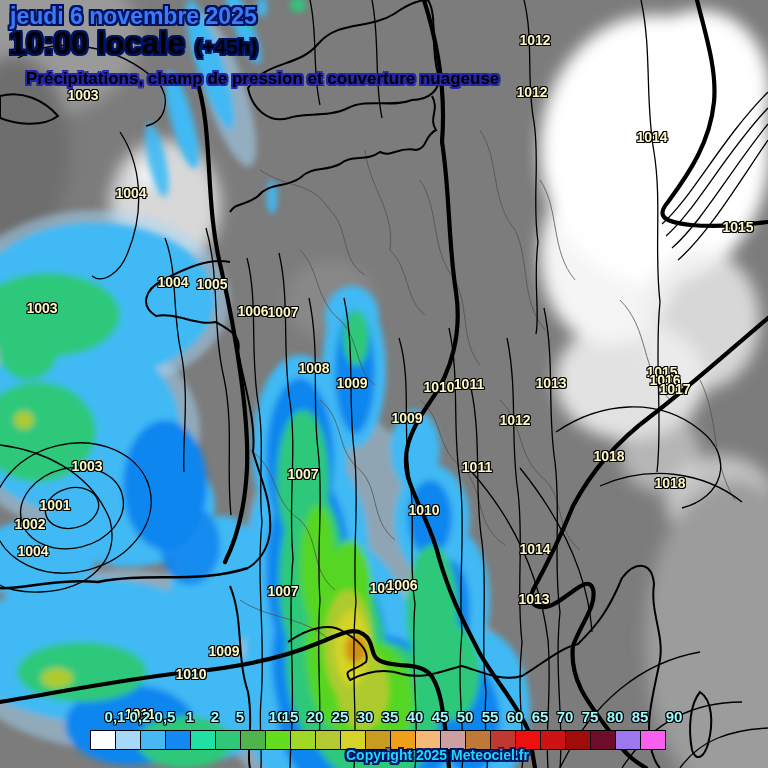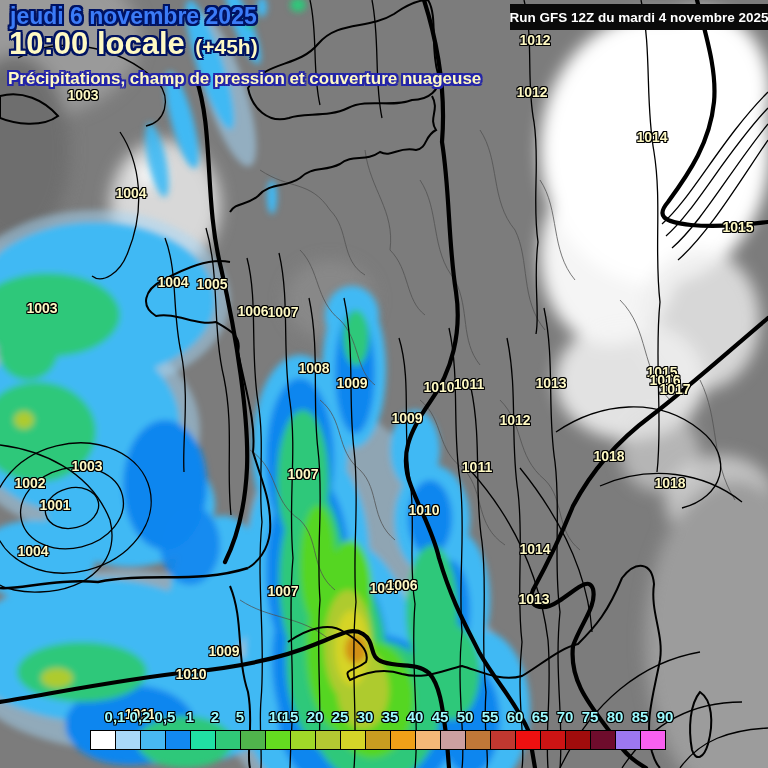--- a/index.html
+++ b/index.html
@@ -7,24 +7,24 @@
          font-family:"Liberation Sans",sans-serif;background:#7c7c7c;}
   .stage svg{position:absolute;left:0;top:0;}
   .outline-b{text-shadow:-1px -1px 0 #000,1px -1px 0 #000,-1px 1px 0 #000,1px 1px 0 #000,
              0 -1px 0 #000,0 1px 0 #000,-1px 0 0 #000,1px 0 0 #000;}
   .outline-n{text-shadow:-2px -2px 0 #001362,2px -2px 0 #001362,-2px 2px 0 #001362,2px 2px 0 #001362,
              0 -2px 0 #001362,0 2px 0 #001362,-2px 0 0 #001362,2px 0 0 #001362;}
   .outline-i{text-shadow:-2px -2px 0 #2425a8,2px -2px 0 #2425a8,-2px 2px 0 #2425a8,2px 2px 0 #2425a8,
              0 -2px 0 #2425a8,0 2px 0 #2425a8,-2px 0 0 #2425a8,2px 0 0 #2425a8;}
   .hdr{position:absolute;left:0;top:0;width:768px;z-index:30;pointer-events:none;}
   .hdr .l1{position:absolute;left:10px;top:3px;font-size:23px;font-weight:bold;color:#3b7bf8;white-space:nowrap;}
-  .hdr .l2{position:absolute;left:9px;top:26px;font-weight:bold;color:#fef9c3;white-space:nowrap;}
+  .hdr .l2{position:absolute;left:9px;top:26px;font-weight:bold;color:#000000;white-space:nowrap;}
   .hdr .l2 .big{font-size:31px;}
   .hdr .l2 .small{font-size:21px;margin-left:6px;}
-  .hdr .l3{position:absolute;left:8px;top:69px;font-size:17px;font-weight:bold;color:#fef9c3;white-space:nowrap;}
+  .hdr .l3{position:absolute;left:26px;top:69px;font-size:17px;font-weight:bold;color:#000000;white-space:nowrap;}
   .runbox{position:absolute;right:0;top:4px;width:258px;height:26px;background:#0a0a0a;z-index:30;
           display:flex;align-items:center;justify-content:center;}
   .runbox span{color:#fff;font-size:13.5px;font-weight:bold;white-space:nowrap;}
   .plabel{position:absolute;transform:translate(-50%,-50%);font-size:14px;font-weight:bold;color:#fef9c3;
           white-space:nowrap;z-index:10;}
   .slabel{position:absolute;transform:translate(-50%,-50%);font-size:15px;font-weight:bold;color:#9cfbff;
           white-space:nowrap;z-index:22;}
   .sbox{position:absolute;height:20px;width:25px;border:1px solid #000;box-sizing:border-box;z-index:21;}
   .copyright{position:absolute;left:346px;top:747px;font-size:14px;font-weight:bold;color:#1fd6f8;z-index:25;
              white-space:nowrap;}
@@ -237,21 +237,21 @@
       <div class="plabel outline-b" style="left: 551px; top: 383px;">1013</div>
       <div class="plabel outline-b" style="left: 407px; top: 418px;">1009</div>
       <div class="plabel outline-b" style="left: 515px; top: 420px;">1012</div>
       <div class="plabel outline-b" style="left: 477px; top: 467px;">1011</div>
       <div class="plabel outline-b" style="left: 662px; top: 372px;">1015</div>
       <div class="plabel outline-b" style="left: 665px; top: 380px;">1016</div>
       <div class="plabel outline-b" style="left: 675px; top: 389px;">1017</div>
       <div class="plabel outline-b" style="left: 609px; top: 456px;">1018</div>
       <div class="plabel outline-b" style="left: 670px; top: 483px;">1018</div>
       <div class="plabel outline-b" style="left: 87px; top: 466px;">1003</div>
-      <div class="plabel outline-b" style="left: 30px; top: 483px;">1002</div>
+      <div class="plabel outline-b" style="left: 30px; top: 524px;">1002</div>
       <div class="plabel outline-b" style="left: 55px; top: 505px;">1001</div>
       <div class="plabel outline-b" style="left: 33px; top: 551px;">1004</div>
       <div class="plabel outline-b" style="left: 303px; top: 474px;">1007</div>
       <div class="plabel outline-b" style="left: 424px; top: 510px;">1010</div>
       <div class="plabel outline-b" style="left: 535px; top: 549px;">1014</div>
       <div class="plabel outline-b" style="left: 534px; top: 599px;">1013</div>
       <div class="plabel outline-b" style="left: 283px; top: 591px;">1007</div>
       <div class="plabel outline-b" style="left: 385px; top: 588px;">1007</div>
       <div class="plabel outline-b" style="left: 402px; top: 585px;">1006</div>
       <div class="plabel outline-b" style="left: 224px; top: 651px;">1009</div>
@@ -301,31 +301,29 @@
         <div class="slabel outline-b" style="left: 415px; top: 716px;">40</div>
         <div class="slabel outline-b" style="left: 440px; top: 716px;">45</div>
         <div class="slabel outline-b" style="left: 465px; top: 716px;">50</div>
         <div class="slabel outline-b" style="left: 490px; top: 716px;">55</div>
         <div class="slabel outline-b" style="left: 515px; top: 716px;">60</div>
         <div class="slabel outline-b" style="left: 540px; top: 716px;">65</div>
         <div class="slabel outline-b" style="left: 565px; top: 716px;">70</div>
         <div class="slabel outline-b" style="left: 590px; top: 716px;">75</div>
         <div class="slabel outline-b" style="left: 615px; top: 716px;">80</div>
         <div class="slabel outline-b" style="left: 640px; top: 716px;">85</div>
-        <div class="slabel outline-b" style="left: 665px; top: 716px;">90</div>
+        <div class="slabel outline-b" style="left: 665px; top: 716px; padding-left: 18px;">90</div>
       </div>
   </div>
 
   <div class="hdr">
     <div class="l1 outline-n">jeudi 6 novembre 2025</div>
     <div class="l2 outline-n">
       <span class="big">10:00 locale</span>
       <span class="small">(+45h)</span>
     </div>
     <div class="l3 outline-i">Précipitations, champ de pression et couverture nuageuse</div>
   </div>
 
-  <div class="runbox">
-    <span>Run GFS 12Z du mardi 4 novembre 2025</span>
-  </div>
-
+
+  <div class="copyright outline-n">Copyright 2025 Meteociel.fr</div>
 
 </div>
 
 </body></html>

